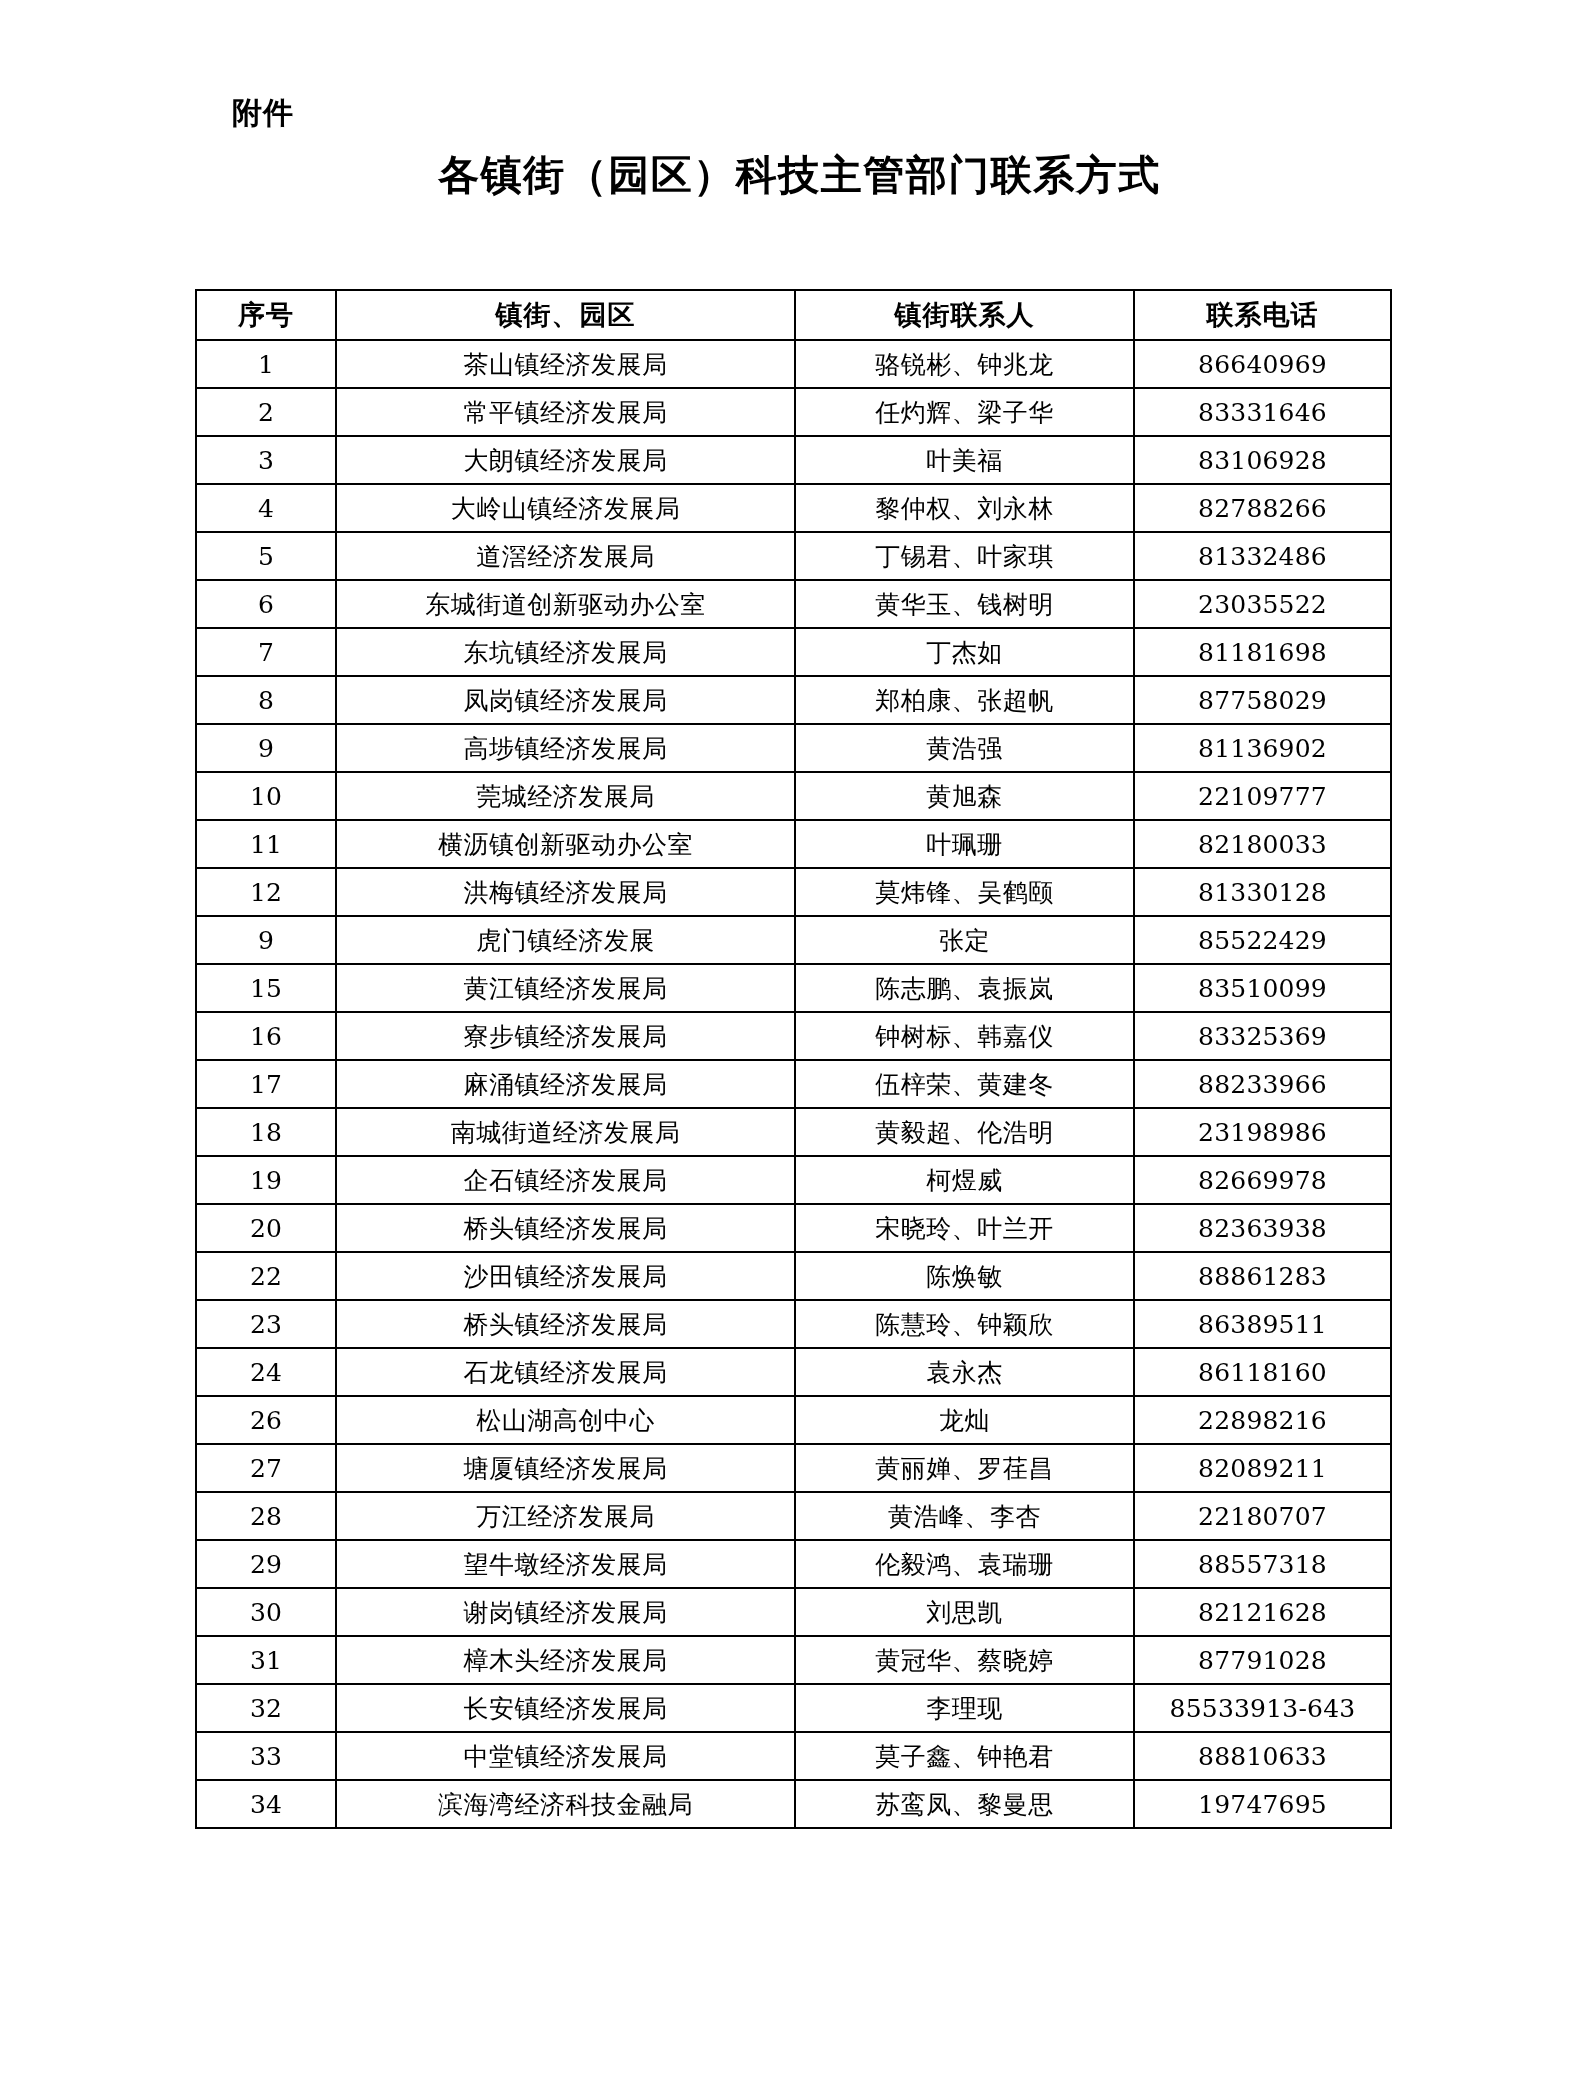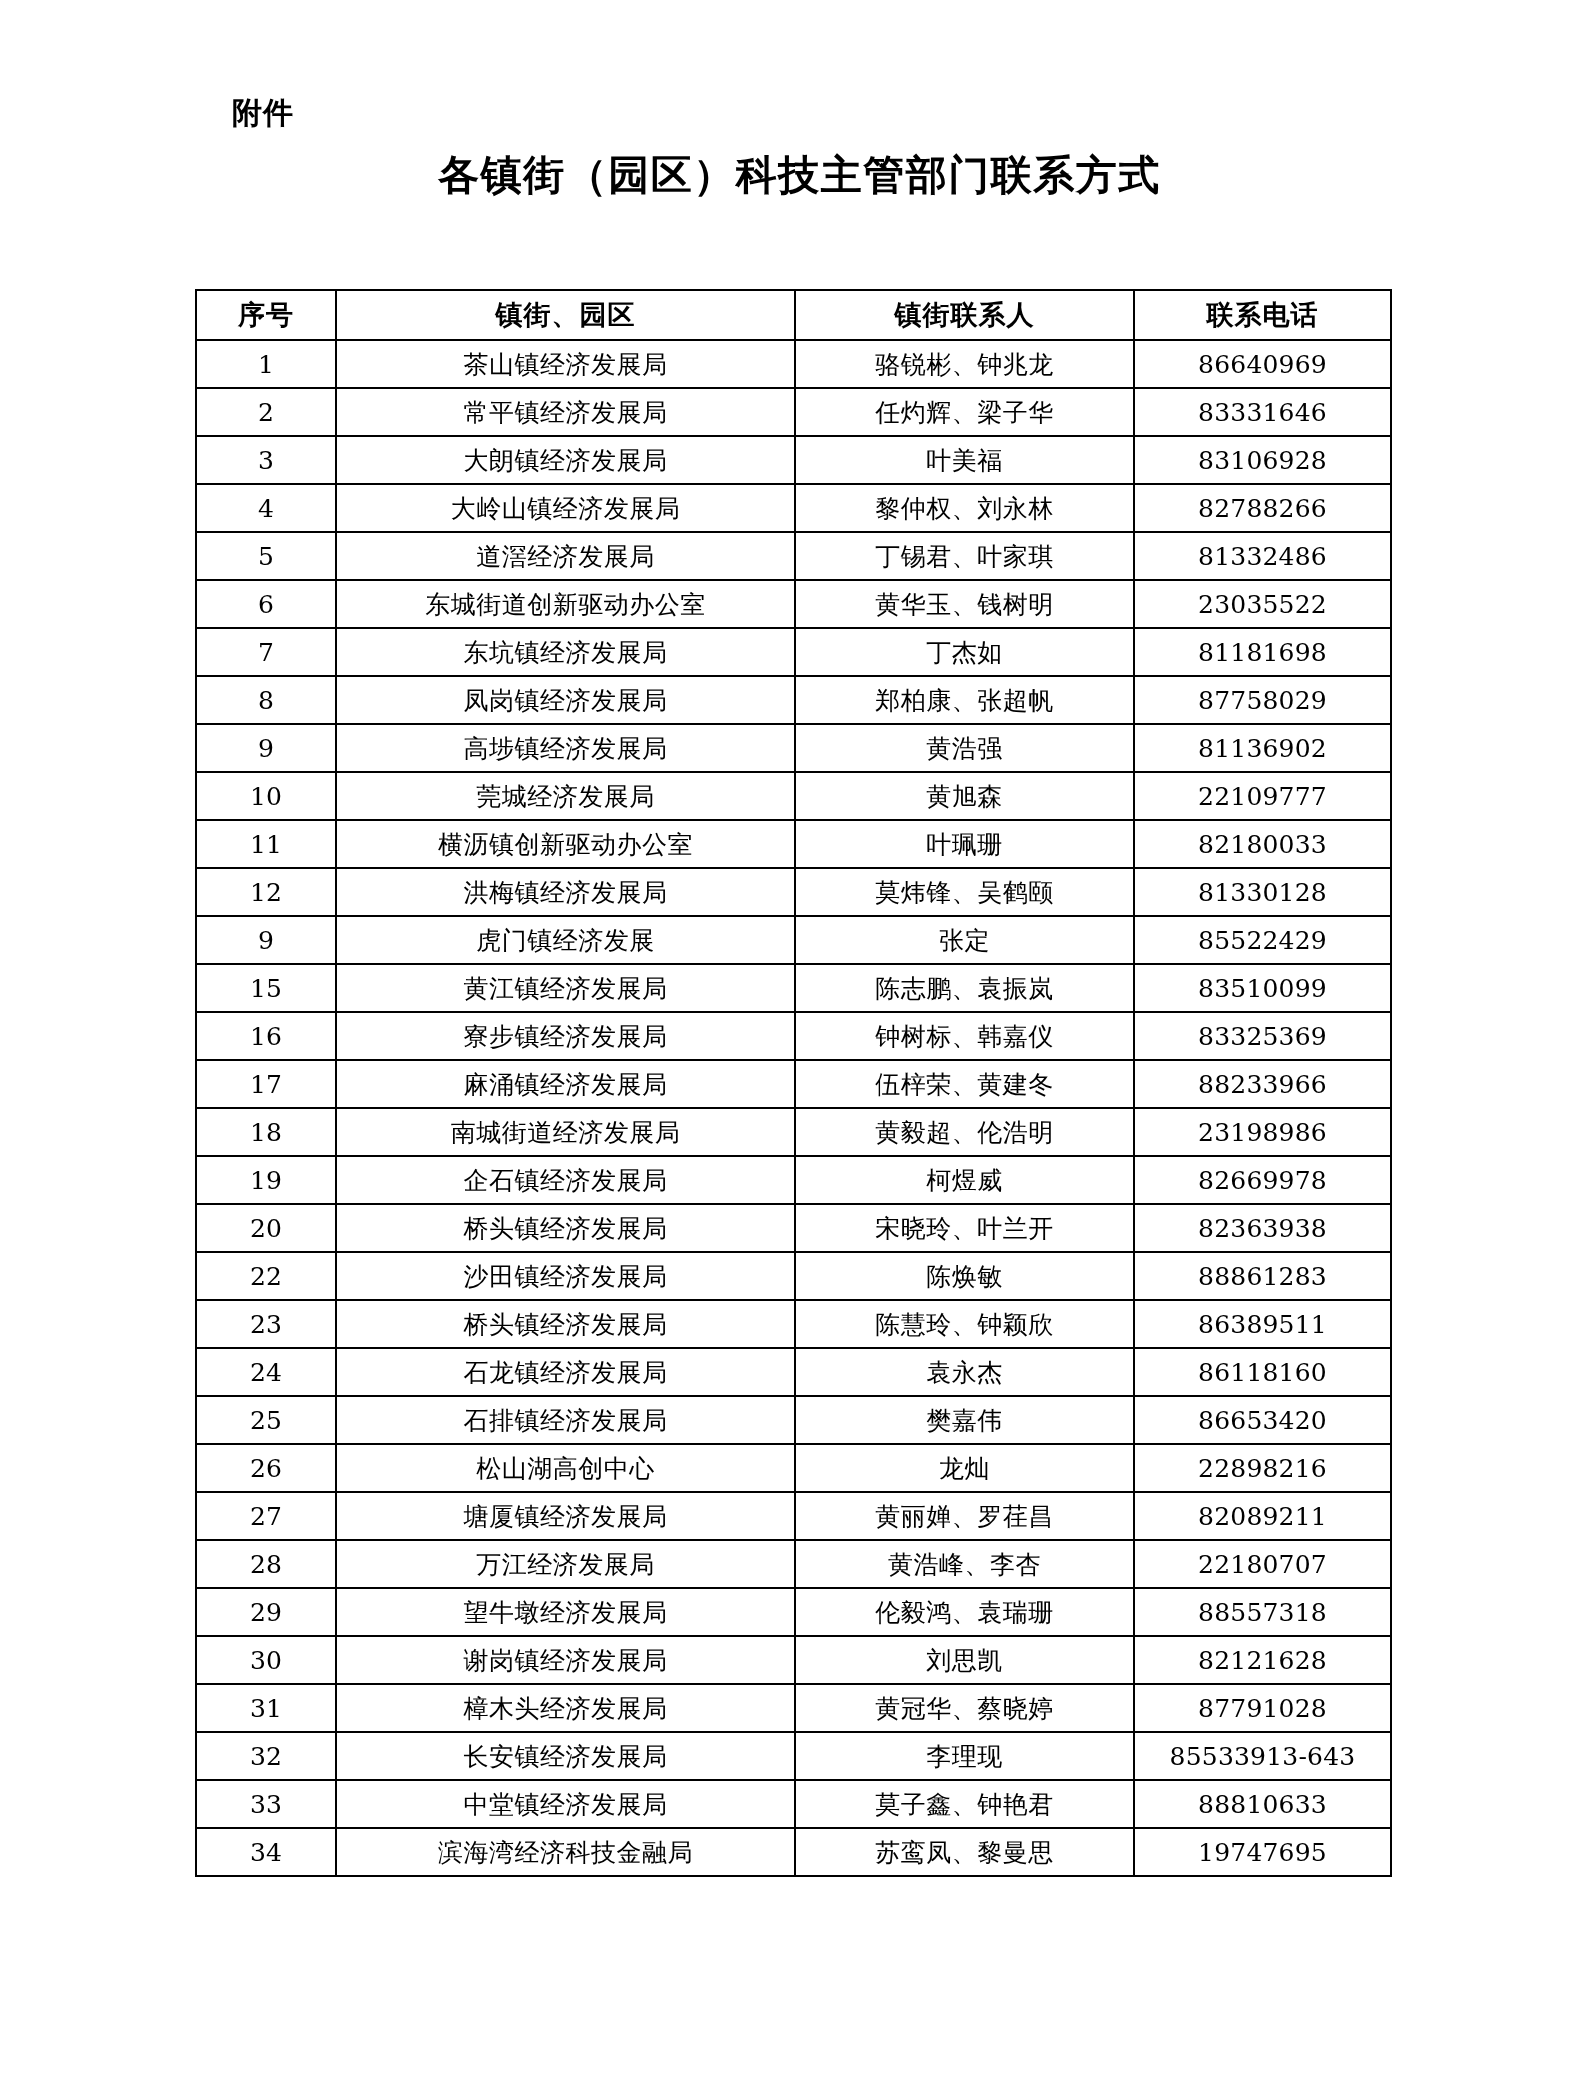--- a/index.html
+++ b/index.html
@@ -251,26 +251,20 @@
           <td class="name">陈慧玲、钟颖欣</td>
           <td class="phone">86389511</td>
         </tr>
         <tr>
           <td class="seq">24</td>
           <td class="org">石龙镇经济发展局</td>
           <td class="name">袁永杰</td>
           <td class="phone">86118160</td>
         </tr>
         <tr>
-          <td class="seq">25</td>
-          <td class="org">石排镇经济发展局</td>
-          <td class="name">樊嘉伟</td>
-          <td class="phone">86653420</td>
-        </tr>
-        <tr>
           <td class="seq">26</td>
           <td class="org">松山湖高创中心</td>
           <td class="name">龙灿</td>
           <td class="phone">22898216</td>
         </tr>
         <tr>
           <td class="seq">27</td>
           <td class="org">塘厦镇经济发展局</td>
           <td class="name">黄丽婵、罗荏昌</td>
           <td class="phone">82089211</td>

